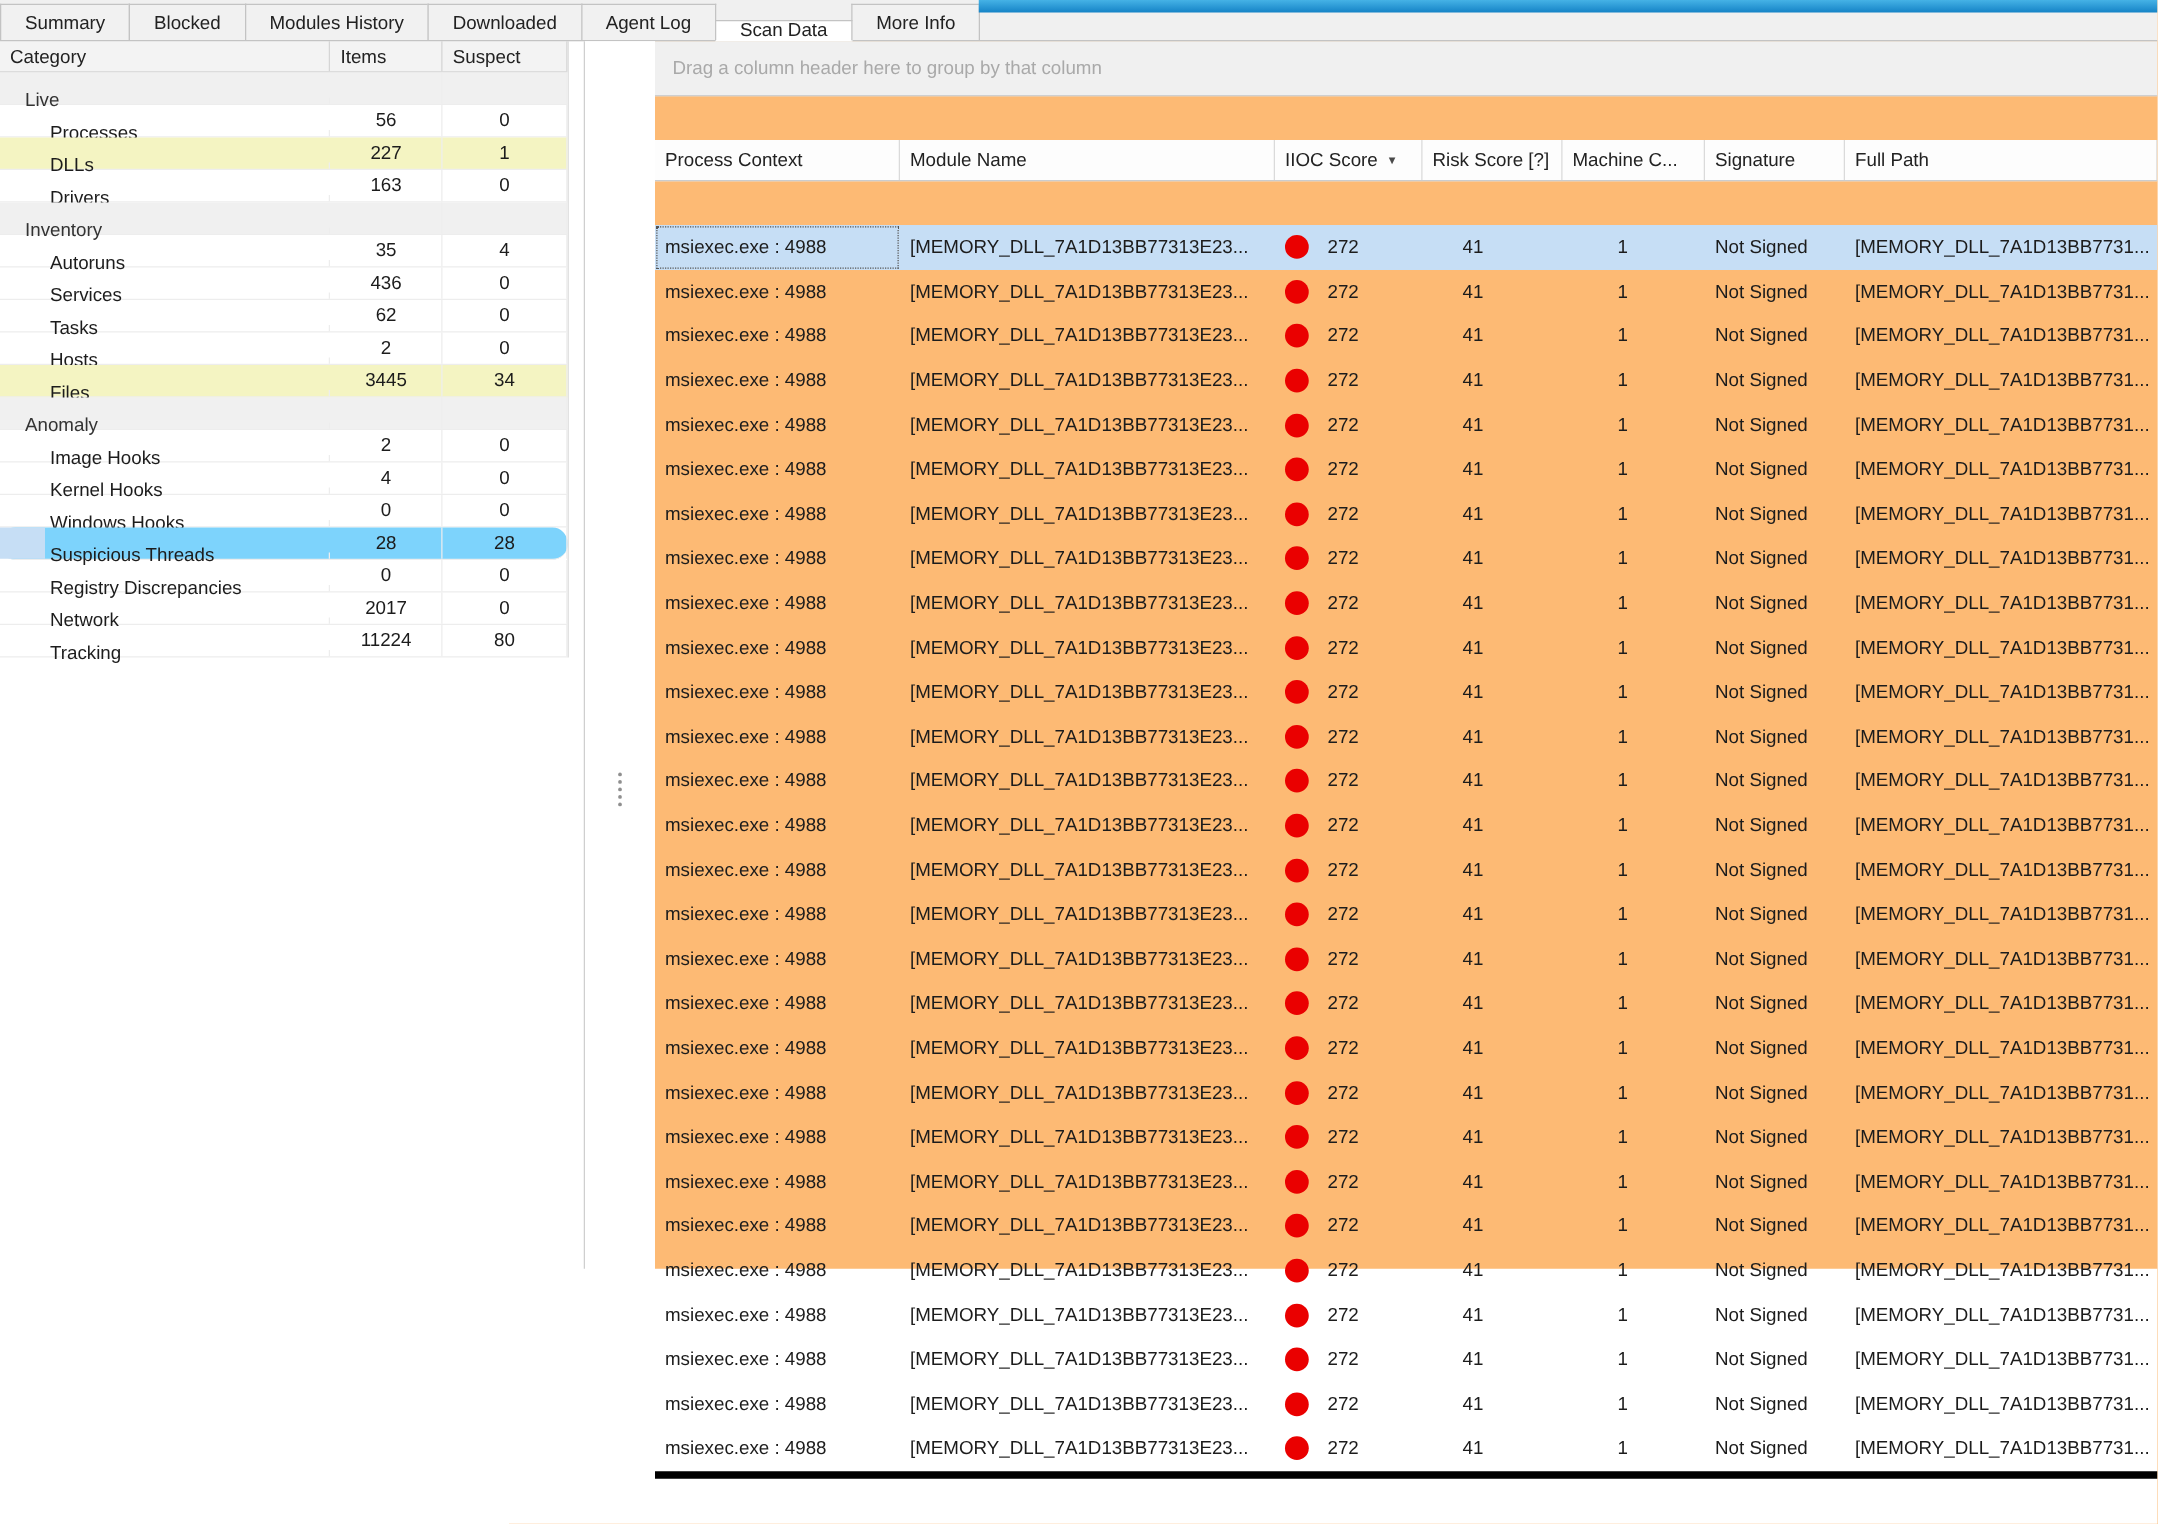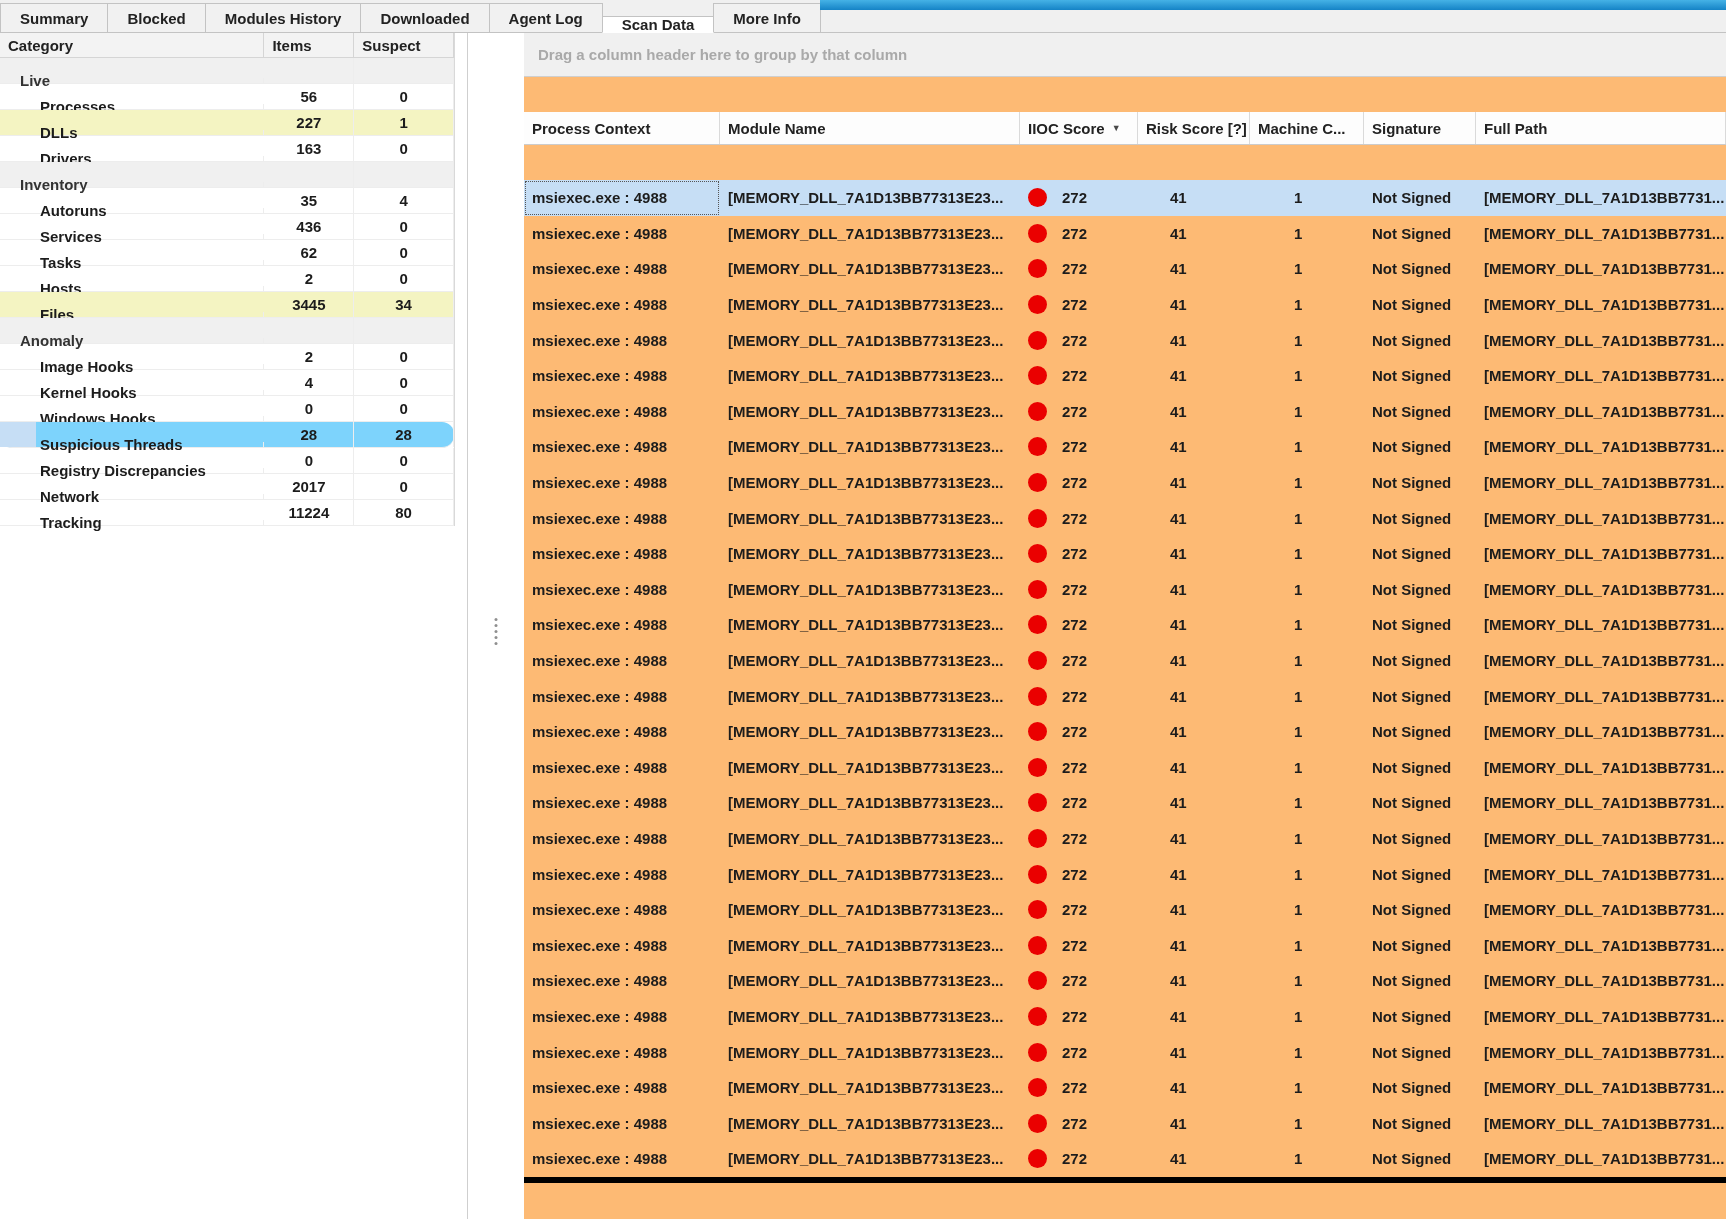--- a/index.html
+++ b/index.html
@@ -3,21 +3,21 @@
 <meta charset="utf-8">
 <style>
   * { box-sizing: border-box; margin: 0; padding: 0; }
   html, body { width: 1726px; height: 1219px; overflow: hidden; }
   body {
     font-family: "Liberation Sans", sans-serif;
     font-size: 15px;
     color: #1c1c1c;
     background: #ffffff;
   }
-  .app { width: 1726px; height: 1219px; display: flex; flex-direction: column; font-weight: bold; }
+  .app { width: 1726px; height: 1015px; display: flex; flex-direction: column; }
 
   
   .tabbar { height: 33px; display: flex; background: #f0f0f0; border-bottom: 1px solid #c3c3c3; position: relative; flex: none; }
   .tabs { display: flex; }
   .tab {
     padding: 0 19px; display: flex; align-items: center;
     background: #f1f1f1; border: 1px solid #c3c3c3; border-bottom: none;
     margin-top: 3px; margin-right: -1px; white-space: nowrap; cursor: default; color: #222;
   }
   .tab.active {

